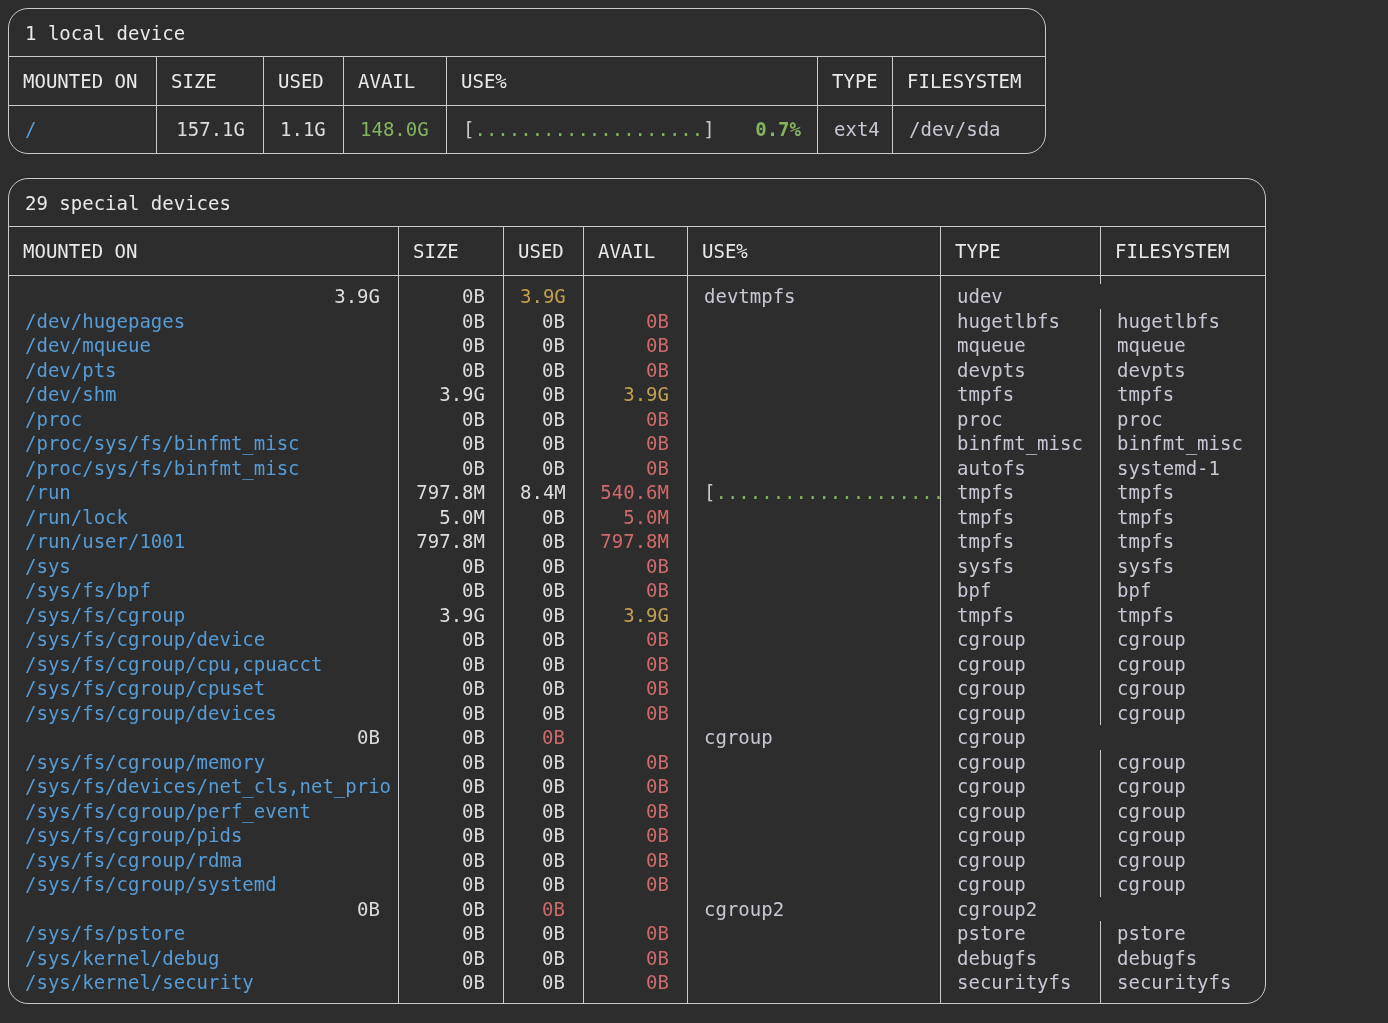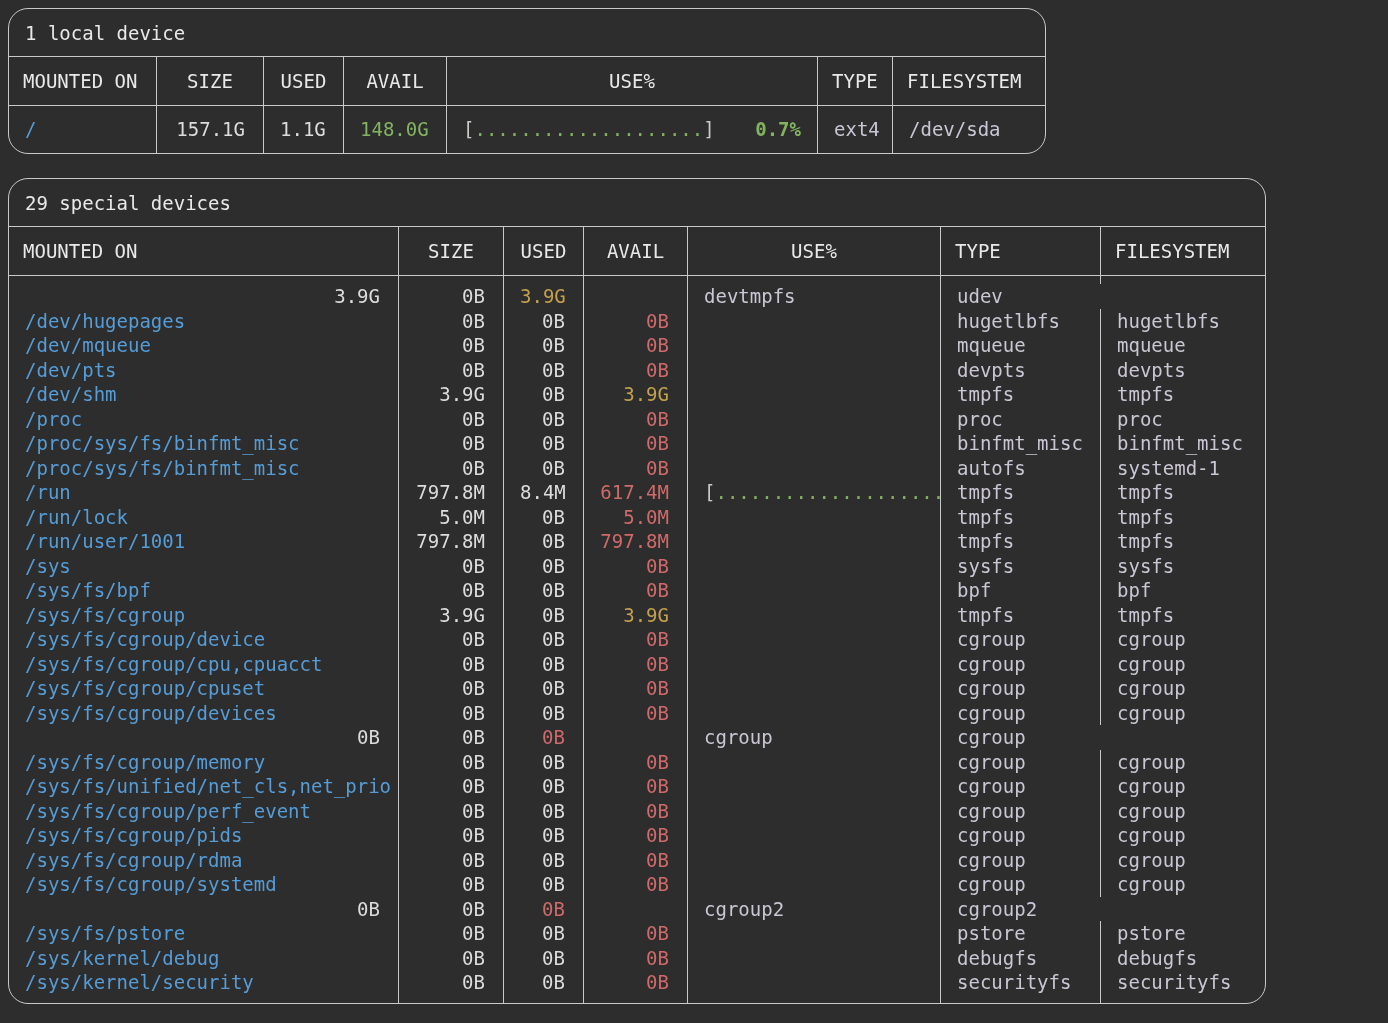--- a/index.html
+++ b/index.html
@@ -35,21 +35,21 @@
   .t2 .thead, .t2 .trow { grid-template-columns:390px 105px 80px 104px 1fr 160px 164px; }
   .th {
     height:48px; line-height:48px;
     padding:0 14px;
     color:var(--header_text,#e9e9e9);
     border-right:1px solid var(--border,#c9c9c9);
     white-space:nowrap; overflow:hidden;
   }
   .th:last-child { border-right:none; }
   
-  .thead .th:nth-child(n+2):nth-child(-n+5) { text-align:center; }
+  .thead .th:nth-child(n+2):nth-child(-n+5) { text-align:left; }
   .trow { display:grid; }
   .td {
     padding:0 16px;
     border-right:1px solid var(--border,#c9c9c9);
     white-space:nowrap; overflow:hidden;
   }
   .td:last-child { border-right:none; }
   .t1 .tbody .td { line-height:47px; height:47px; }
   .t2 .tbody .trow .td { line-height:24.5px; height:24.5px; }
   .t2 .tbody .trow.spacer .td { height:8px; line-height:8px; }
@@ -183,21 +183,21 @@
           <div class="td r">0B</div>
           <div class="td r avail-red">0B</div>
           <div class="td usecell"></div>
           <div class="td type">autofs</div>
           <div class="td fs">systemd-1</div>
         </div>
         <div class="trow">
           <div class="td mount">/run</div>
           <div class="td r">797.8M</div>
           <div class="td r">8.4M</div>
-          <div class="td r avail-red">617.4M</div>
+          <div class="td r avail-red">540.6M</div>
           <div class="td usecell">
             <div class="bar" style="display: inline;"><div class="brk" style="display: inline;">[</div><div class="dots" style="display: inline;">....................</div><div class="brk" style="display: inline;">]</div></div>
             <div class="pct" style="display: inline;">1.0%</div>
           </div>
           <div class="td type">tmpfs</div>
           <div class="td fs">tmpfs</div>
         </div>
         <div class="trow">
           <div class="td mount">/run/lock</div>
           <div class="td r">5.0M</div>
@@ -290,21 +290,21 @@
         <div class="trow">
           <div class="td mount">/sys/fs/cgroup/memory</div>
           <div class="td r">0B</div>
           <div class="td r">0B</div>
           <div class="td r avail-red">0B</div>
           <div class="td usecell"></div>
           <div class="td type">cgroup</div>
           <div class="td fs">cgroup</div>
         </div>
         <div class="trow">
-          <div class="td mount">/sys/fs/unified/net_cls,net_prio</div>
+          <div class="td mount">/sys/fs/devices/net_cls,net_prio</div>
           <div class="td r">0B</div>
           <div class="td r">0B</div>
           <div class="td r avail-red">0B</div>
           <div class="td usecell"></div>
           <div class="td type">cgroup</div>
           <div class="td fs">cgroup</div>
         </div>
         <div class="trow">
           <div class="td mount">/sys/fs/cgroup/perf_event</div>
           <div class="td r">0B</div>

